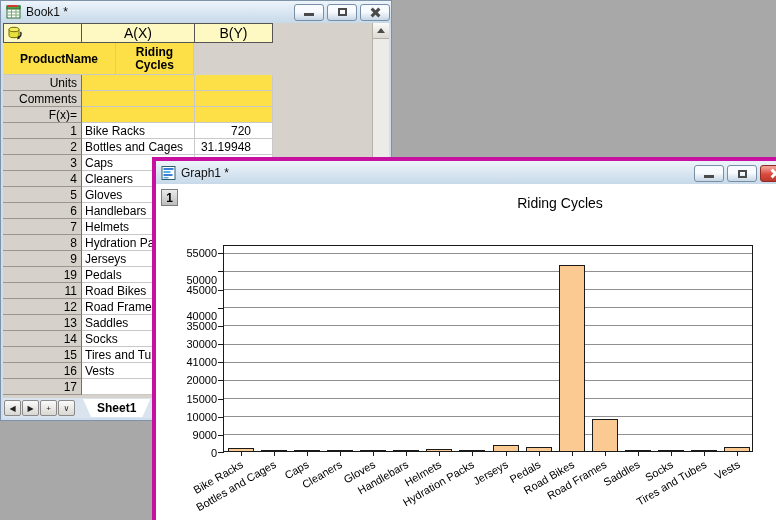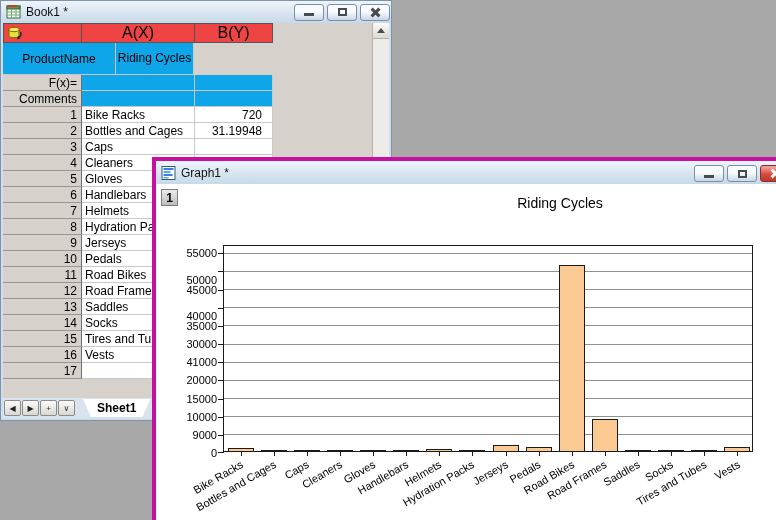--- a/index.html
+++ b/index.html
@@ -25,27 +25,27 @@
   .red .g-x::before,.red .g-x::after { background:#FFF; }
 
   
   #book { left:0; top:0; width:392px; height:421px; z-index:1; }
   .wbody { position:absolute; left:2px; top:22px; right:2px; bottom:2px; background:#D6D2CB; overflow:hidden; }
   .grid { position:absolute; left:0; top:0; width:270px; font-size:12px; color:#000; }
   .gr { display:flex; }
   .c { border-right:1px solid #C8C8C8; border-bottom:1px solid #C8C8C8; background:#FFF;
        overflow:hidden; white-space:nowrap; display:flex; align-items:center; }
   .hd { background:#D6D2CB; border-right:1px solid #6E6E6E; border-bottom:1px solid #9B968D; justify-content:flex-end; padding-right:4px; }
-  .chd { background:#ef4444; border:1px solid #555; border-left:none; justify-content:center; font-size:16px; }
+  .chd { background:#fef9c3; border:1px solid #555; border-left:none; justify-content:center; font-size:14px; }
   .corner { border-left:1px solid #555; justify-content:flex-start; padding-left:3px; }
   .w-rh { width:79px; } .w-a { width:113px; } .w-b { width:78px; }
   .h20 { height:20px; } .h32 { height:32px; } .h16 { height:16px; }
-  .yellow { background:#0ea5e9; }
+  .yellow { background:#fde047;font-weight:bold; }
   .center { justify-content:center; text-align:center; }
-  .right { justify-content:flex-end; padding-right:10px;text-align:center; }
+  .right { justify-content:flex-end; padding-right:21px;text-align:center; }
   .cellA { padding-left:3px; }
   .wrap2 { white-space:normal; line-height:13px; }
   .vscroll { position:absolute; top:0; right:0; bottom:20px; width:17px; background:#EDEBE7; border-left:1px solid #B5B1A9; }
   .sbtn { height:16px; border-bottom:1px solid #B5B1A9; background:linear-gradient(#FBFAF8,#DDDAD4);
           display:flex; align-items:center; justify-content:center; }
   .tri-up { width:0; height:0; border-left:4px solid transparent; border-right:4px solid transparent; border-bottom:5px solid #4A4A4A; }
   .tabbar { position:absolute; left:0; right:0; bottom:0; height:20px; background:#D9E4EF;
             display:flex; align-items:center; padding-left:1px; }
   .navbtn { width:17px; height:16px; margin-right:1px; border:1px solid #8A8A8A; border-radius:2px;
             background:linear-gradient(#FAFAFA,#D9D7D2); font-size:8px; display:flex; align-items:center; justify-content:center; color:#222; }
@@ -120,33 +120,38 @@
           </div>
           <div class="c chd w-a">A(X)</div>
           <div class="c chd w-b">B(Y)</div>
         </div>
 
         <div class="gr h32">
           <div class="c yellow center w-a">ProductName</div>
           <div class="c yellow center wrap2 w-b">Riding Cycles</div>
         </div>
 
+        <div class="gr h16">
+          <div class="c hd w-rh">Units</div>
+          <div class="c yellow w-a"></div>
+          <div class="c yellow w-b"></div>
+        </div>
+
+        <div class="gr h16">
+          <div class="c hd w-rh">Comments</div>
+          <div class="c yellow w-a"></div>
+          <div class="c yellow w-b"></div>
+        </div>
 
         <div class="gr h16">
           <div class="c hd w-rh">F(x)=</div>
           <div class="c yellow w-a"></div>
           <div class="c yellow w-b"></div>
         </div>
 
-        <div class="gr h16">
-          <div class="c hd w-rh">Comments</div>
-          <div class="c yellow w-a"></div>
-          <div class="c yellow w-b"></div>
-        </div>
-
         <div>
             <div class="gr h16">
               <div class="c hd w-rh">1</div>
               <div class="c cellA w-a">Bike Racks</div>
               <div class="c right w-b">720</div>
             </div>
             <div class="gr h16">
               <div class="c hd w-rh">2</div>
               <div class="c cellA w-a">Bottles and Cages</div>
               <div class="c right w-b">31.19948</div>
@@ -180,21 +185,21 @@
               <div class="c hd w-rh">8</div>
               <div class="c cellA w-a">Hydration Packs</div>
               <div class="c right w-b"></div>
             </div>
             <div class="gr h16">
               <div class="c hd w-rh">9</div>
               <div class="c cellA w-a">Jerseys</div>
               <div class="c right w-b"></div>
             </div>
             <div class="gr h16">
-              <div class="c hd w-rh">10</div>
+              <div class="c hd w-rh">19</div>
               <div class="c cellA w-a">Pedals</div>
               <div class="c right w-b"></div>
             </div>
             <div class="gr h16">
               <div class="c hd w-rh">11</div>
               <div class="c cellA w-a">Road Bikes</div>
               <div class="c right w-b"></div>
             </div>
             <div class="gr h16">
               <div class="c hd w-rh">12</div>

